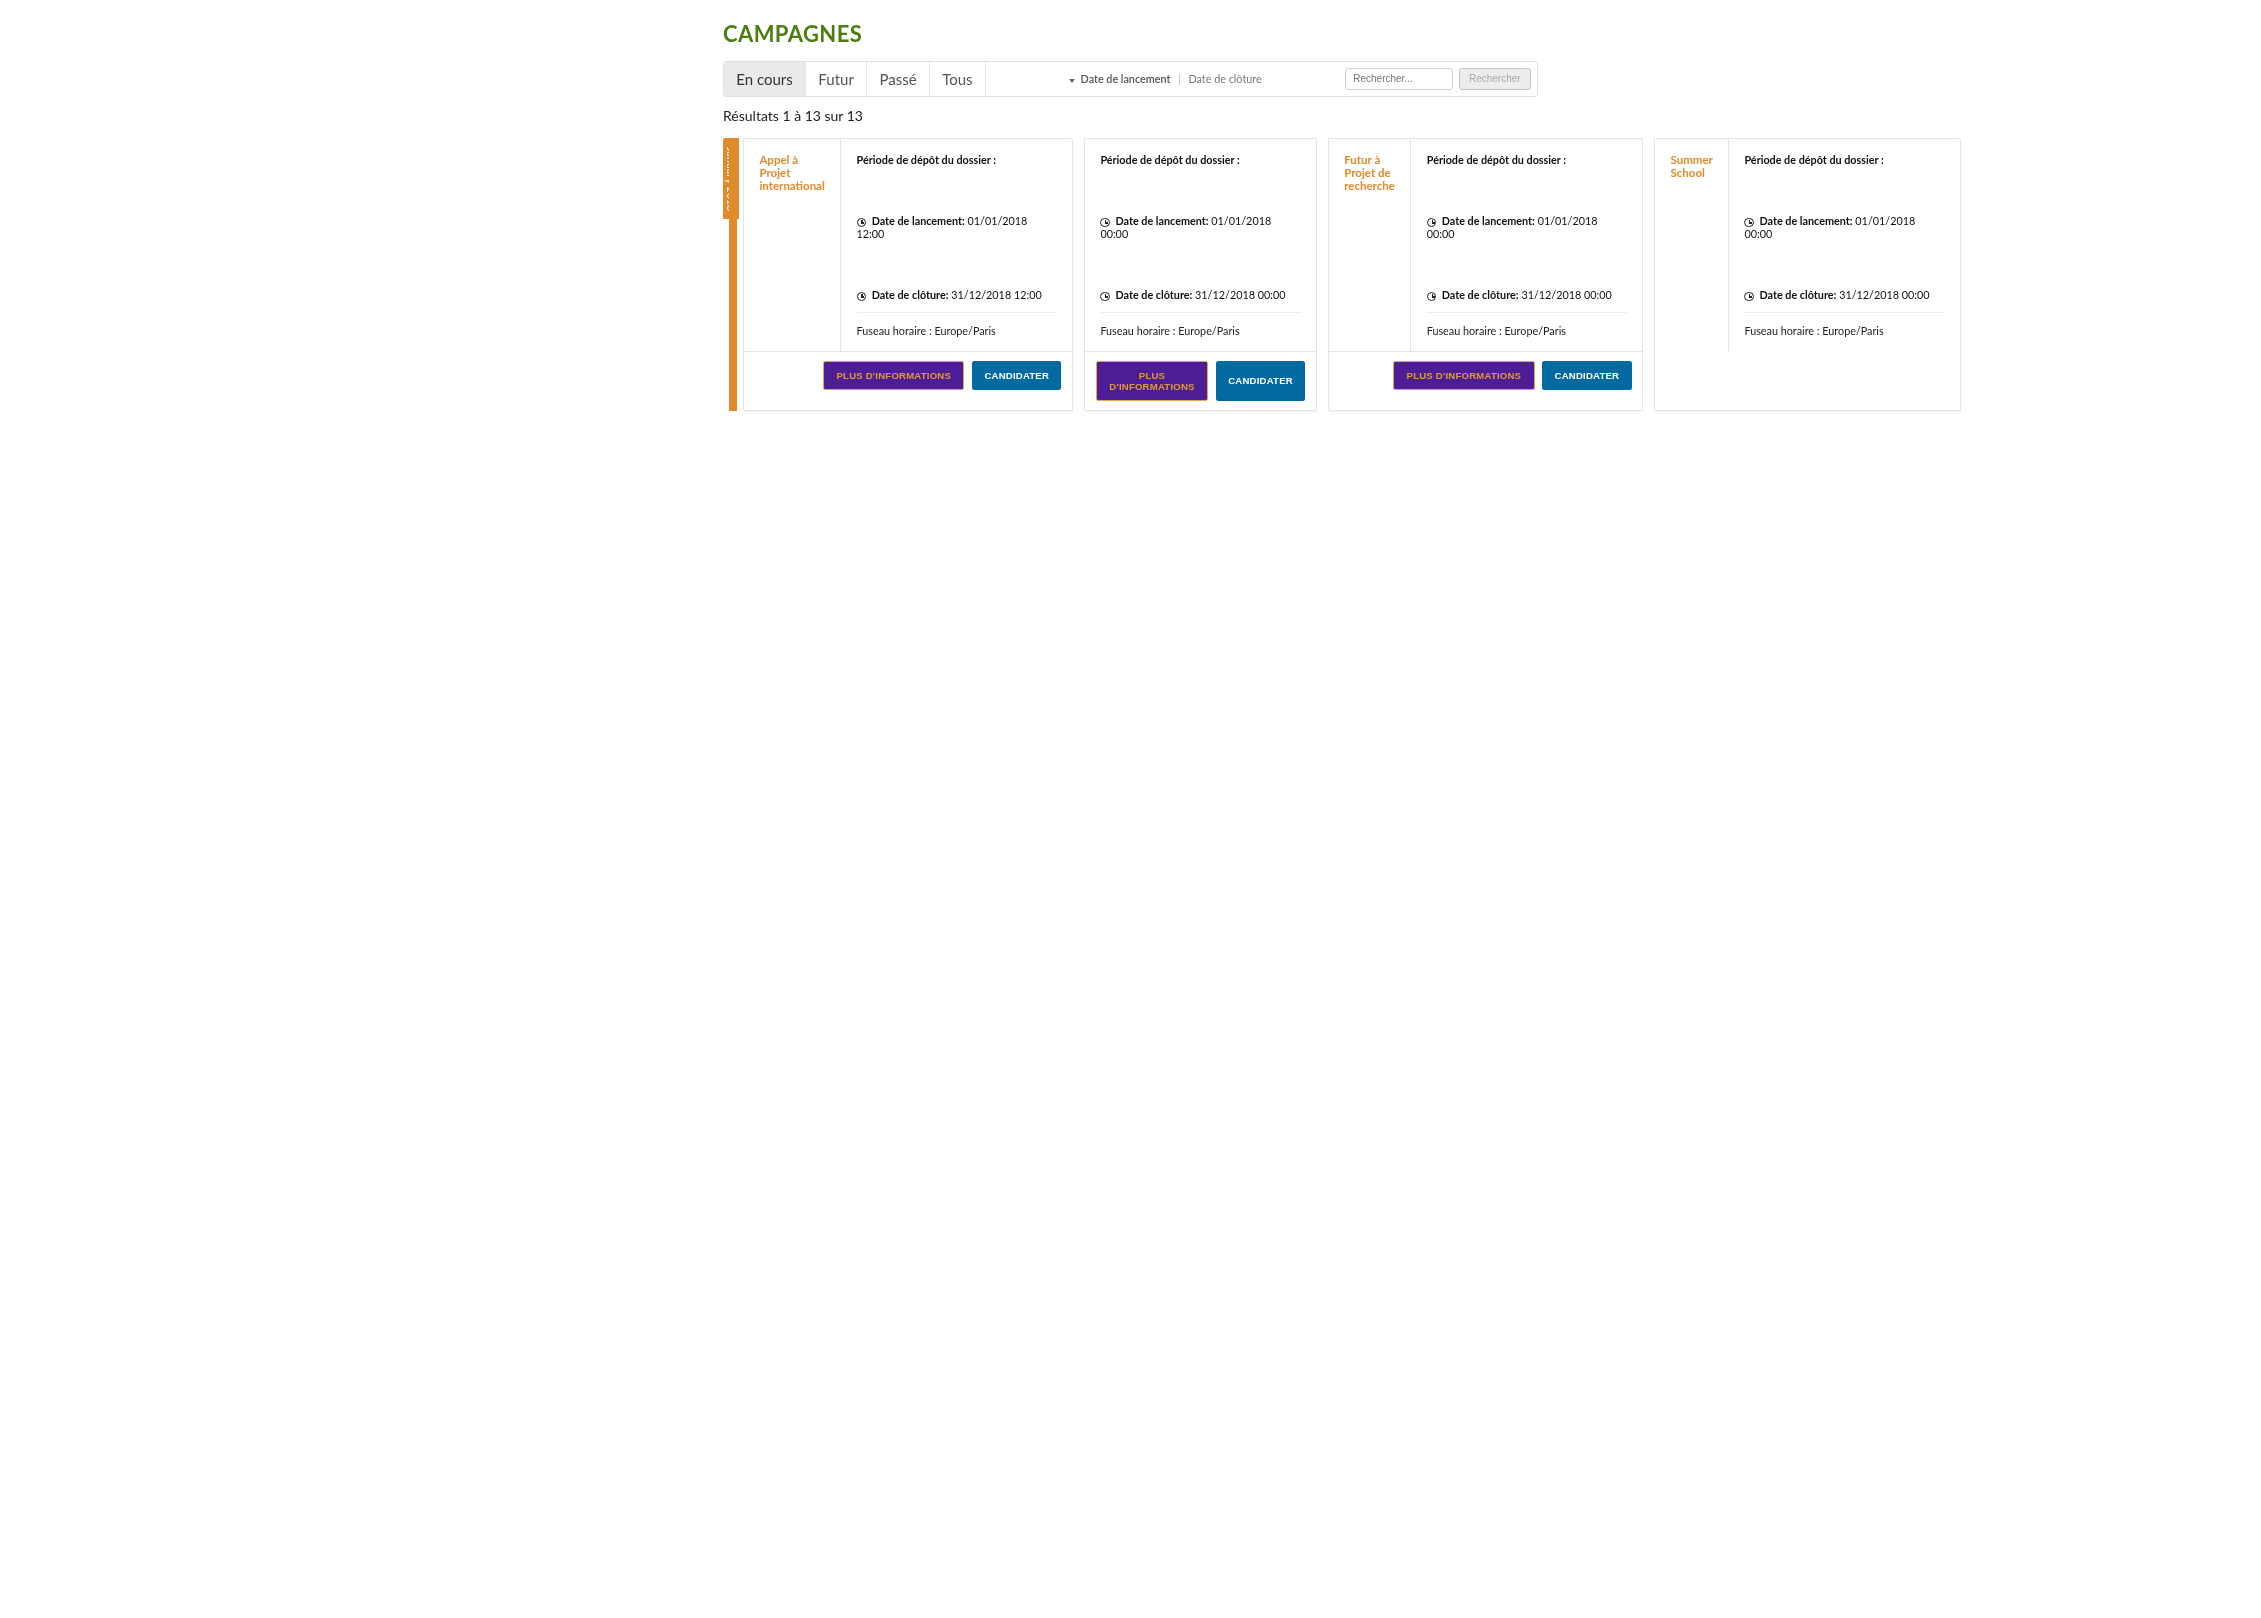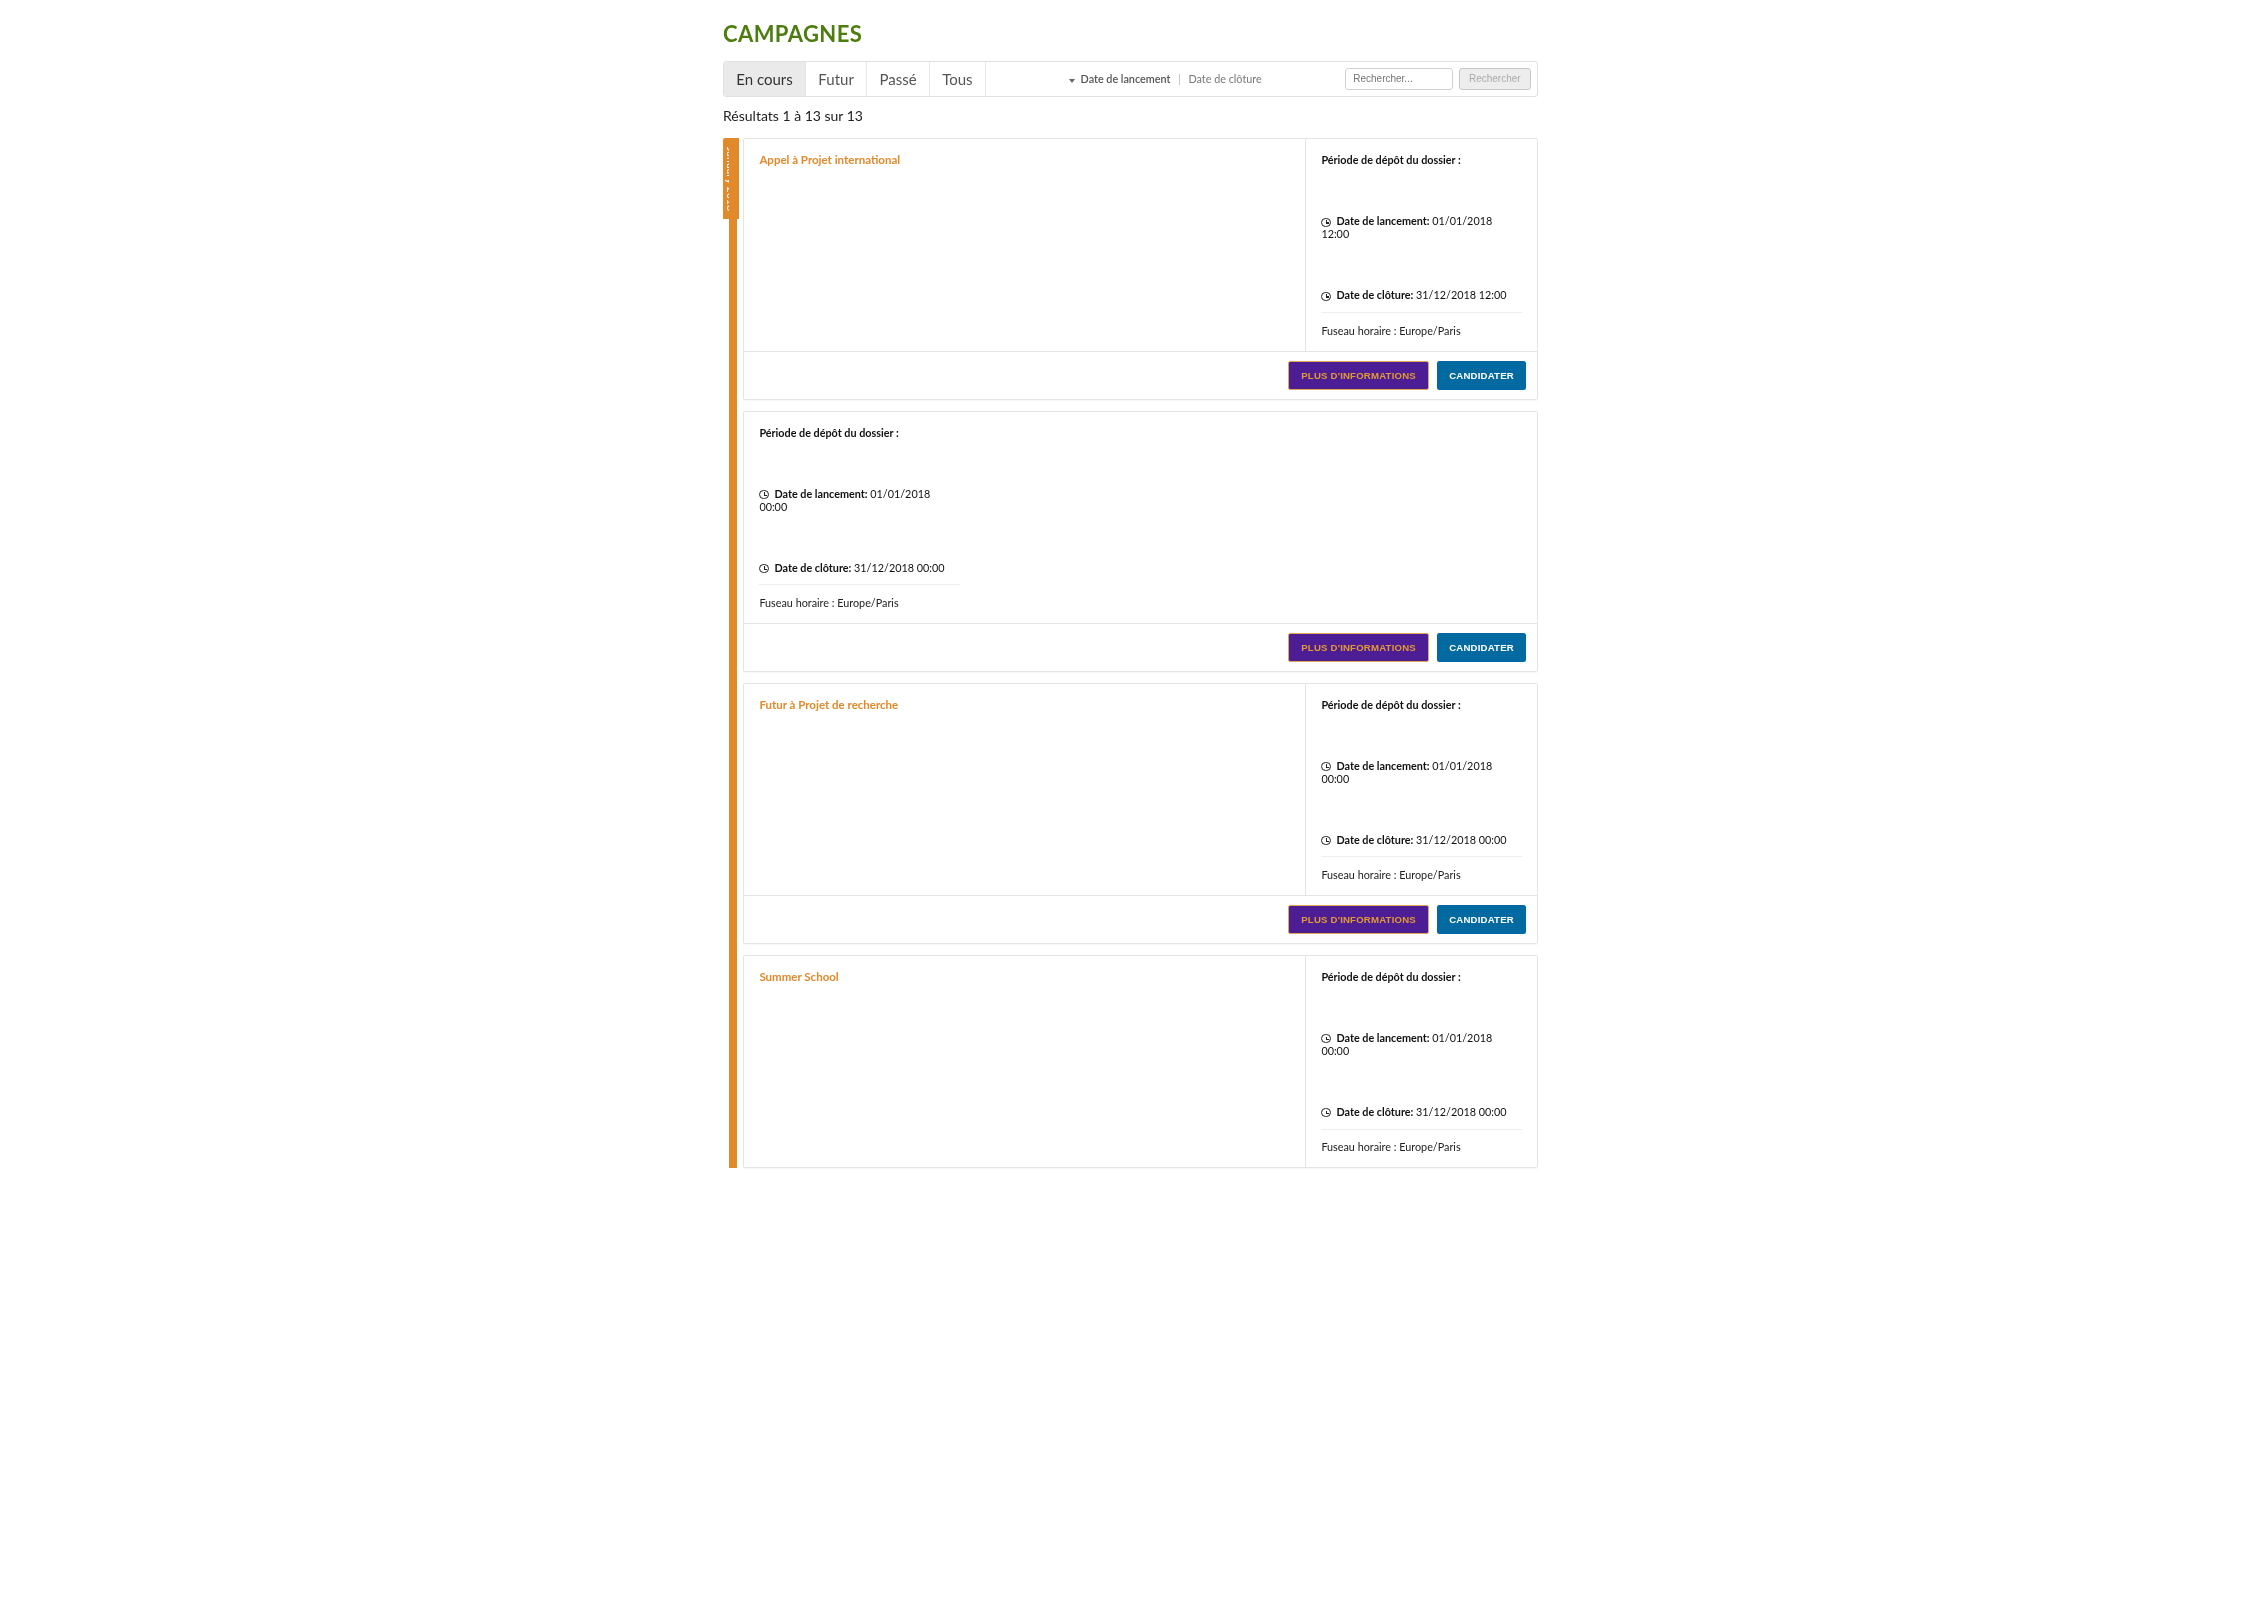--- a/index.html
+++ b/index.html
@@ -123,21 +123,20 @@
     position: absolute;
     top: 0;
     left: 6.2px;
     bottom: 0;
     width: 7.7px;
     background: #e08a2c;
   }
   .cards {
     flex: 1;
     display: flex;
-    flex-direction: column;
     gap: 10.8px;
   }
   .card {
     border: 0.8px solid #e4e4e4;
     border-radius: 1.5px;
     background: #fff;
     box-shadow: 0 0.8px 1.5px rgba(0,0,0,0.04);
     display: flex;
     flex-direction: column;
   }

